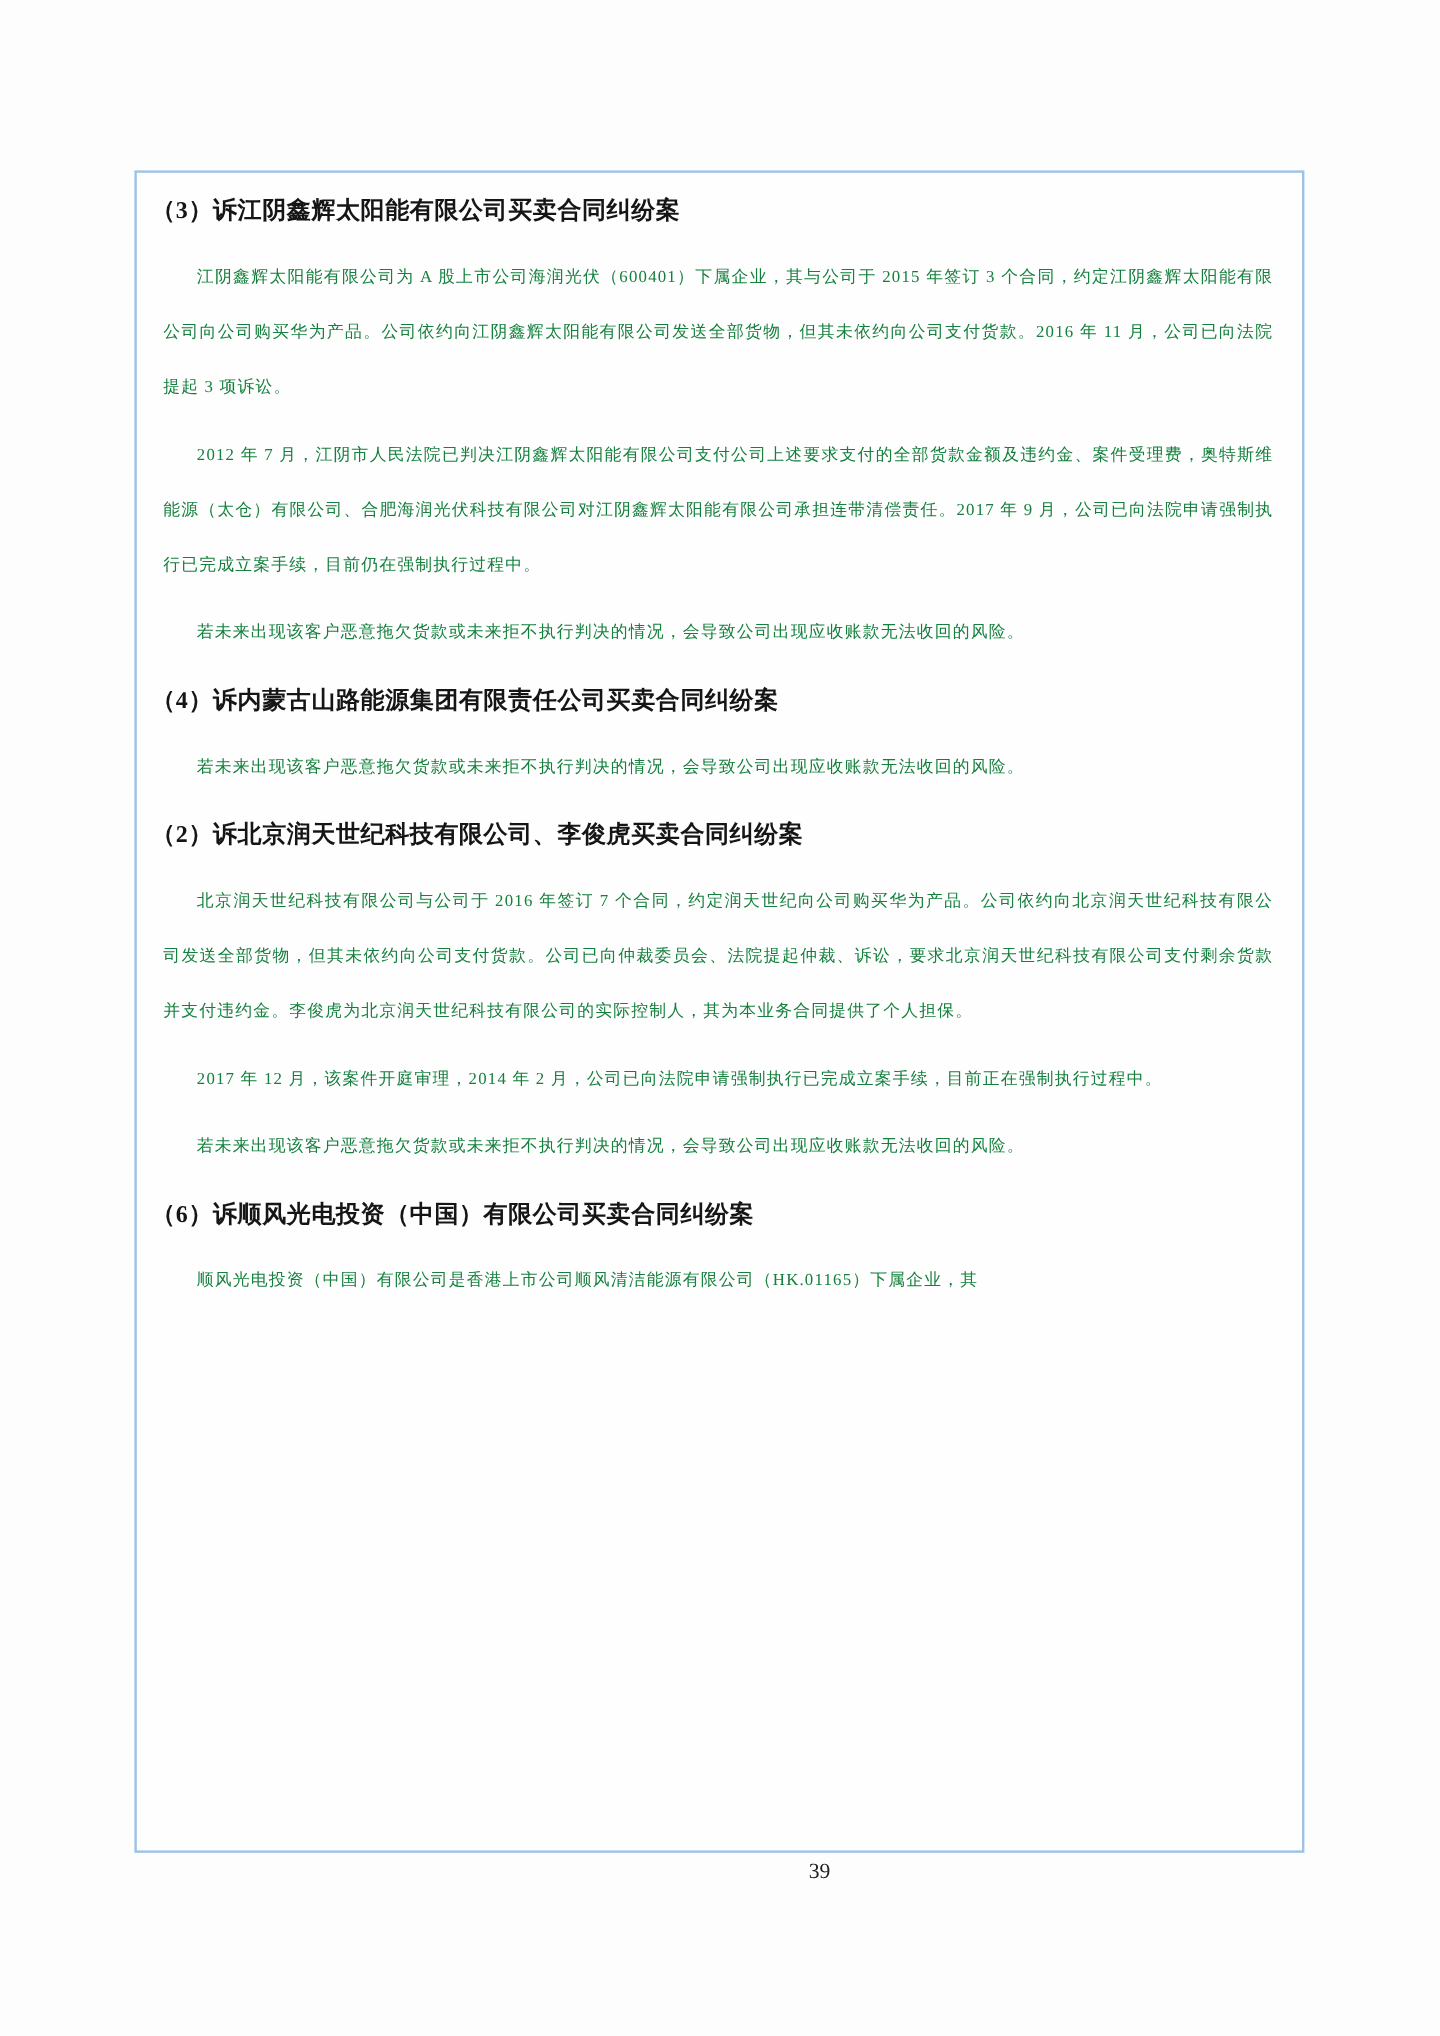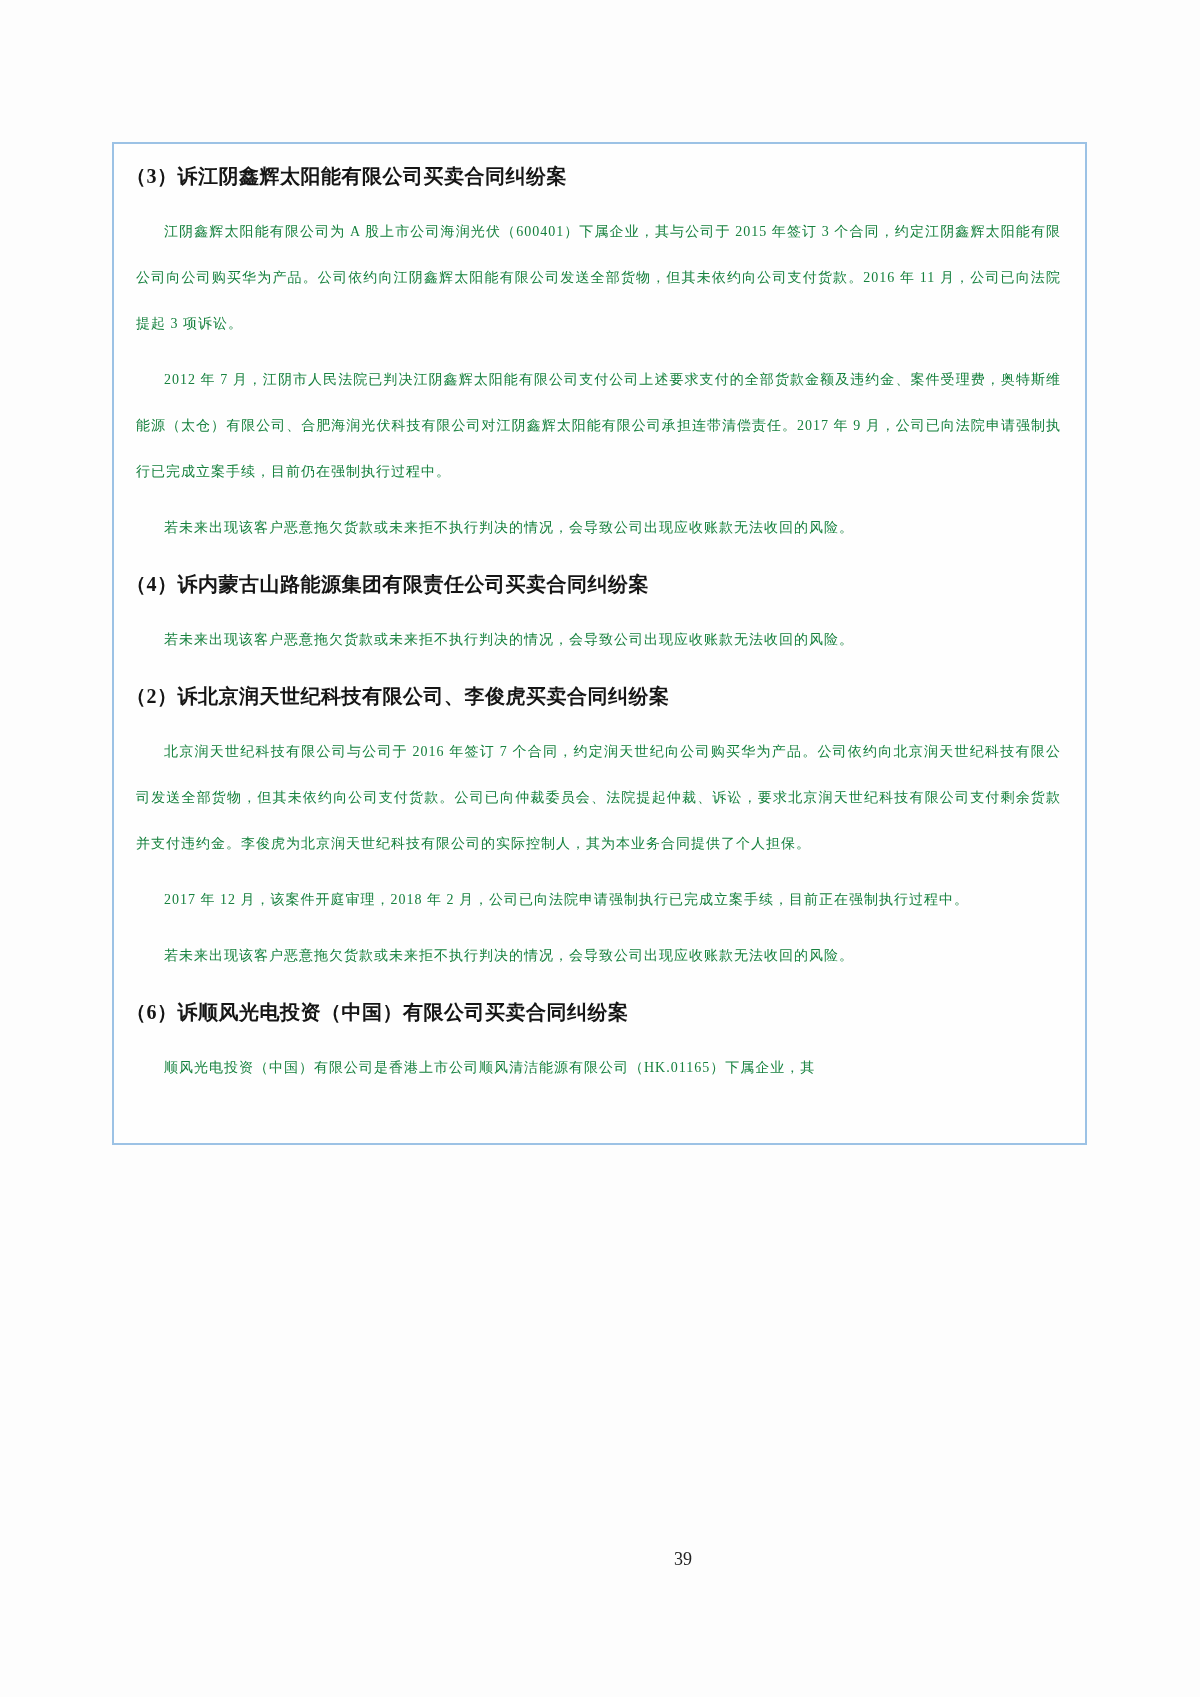--- a/index.html
+++ b/index.html
@@ -13,21 +13,21 @@
     height: 1697px;
     background: #fdfdfd;
     overflow: hidden;
     font-family: "Liberation Serif", "DejaVu Serif", serif;
   }
   .content-box {
     position: absolute;
     left: 112px;
     top: 142px;
     width: 975px;
-    height: 1003px;
+    height: 1402px;
     box-sizing: border-box;
     border: 2px solid #9CC2E5;
     background: #fefefe;
     padding: 9px 14px 0 12px;
     overflow: hidden;
   }
   .case-section h2 {
     margin: 0;
     font-size: 20px;
     font-weight: 700;
@@ -72,21 +72,21 @@
     </div>
 
     <div class="case-section">
       <h2>（4）诉内蒙古山路能源集团有限责任公司买卖合同纠纷案</h2>
       <p>若未来出现该客户恶意拖欠货款或未来拒不执行判决的情况，会导致公司出现应收账款无法收回的风险。</p>
     </div>
 
     <div class="case-section">
       <h2>（2）诉北京润天世纪科技有限公司、李俊虎买卖合同纠纷案</h2>
       <p>北京润天世纪科技有限公司与公司于 2016 年签订 7 个合同，约定润天世纪向公司购买华为产品。公司依约向北京润天世纪科技有限公司发送全部货物，但其未依约向公司支付货款。公司已向仲裁委员会、法院提起仲裁、诉讼，要求北京润天世纪科技有限公司支付剩余货款并支付违约金。李俊虎为北京润天世纪科技有限公司的实际控制人，其为本业务合同提供了个人担保。</p>
-      <p>2017 年 12 月，该案件开庭审理，2018 年 2 月，公司已向法院申请强制执行已完成立案手续，目前正在强制执行过程中。</p>
+      <p>2017 年 12 月，该案件开庭审理，2014 年 2 月，公司已向法院申请强制执行已完成立案手续，目前正在强制执行过程中。</p>
       <p>若未来出现该客户恶意拖欠货款或未来拒不执行判决的情况，会导致公司出现应收账款无法收回的风险。</p>
     </div>
 
     <div class="case-section">
       <h2>（6）诉顺风光电投资（中国）有限公司买卖合同纠纷案</h2>
       <p>顺风光电投资（中国）有限公司是香港上市公司顺风清洁能源有限公司（HK.01165）下属企业，其</p>
     </div>
 
   </div>
 

